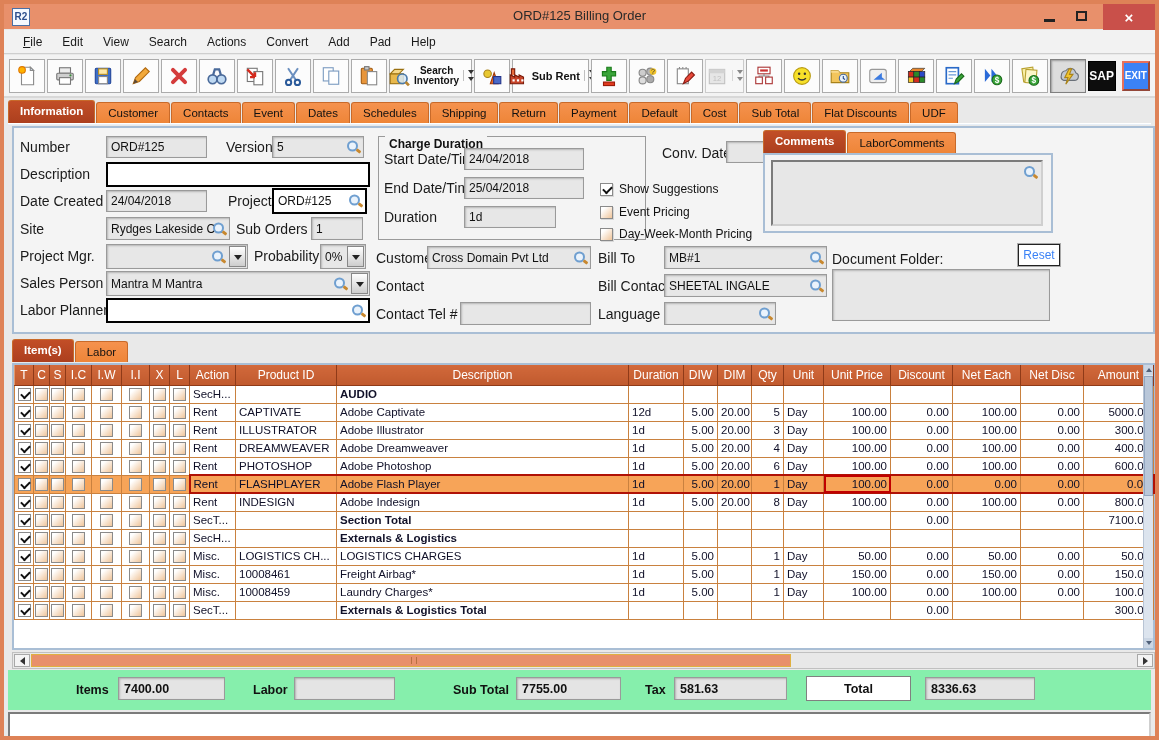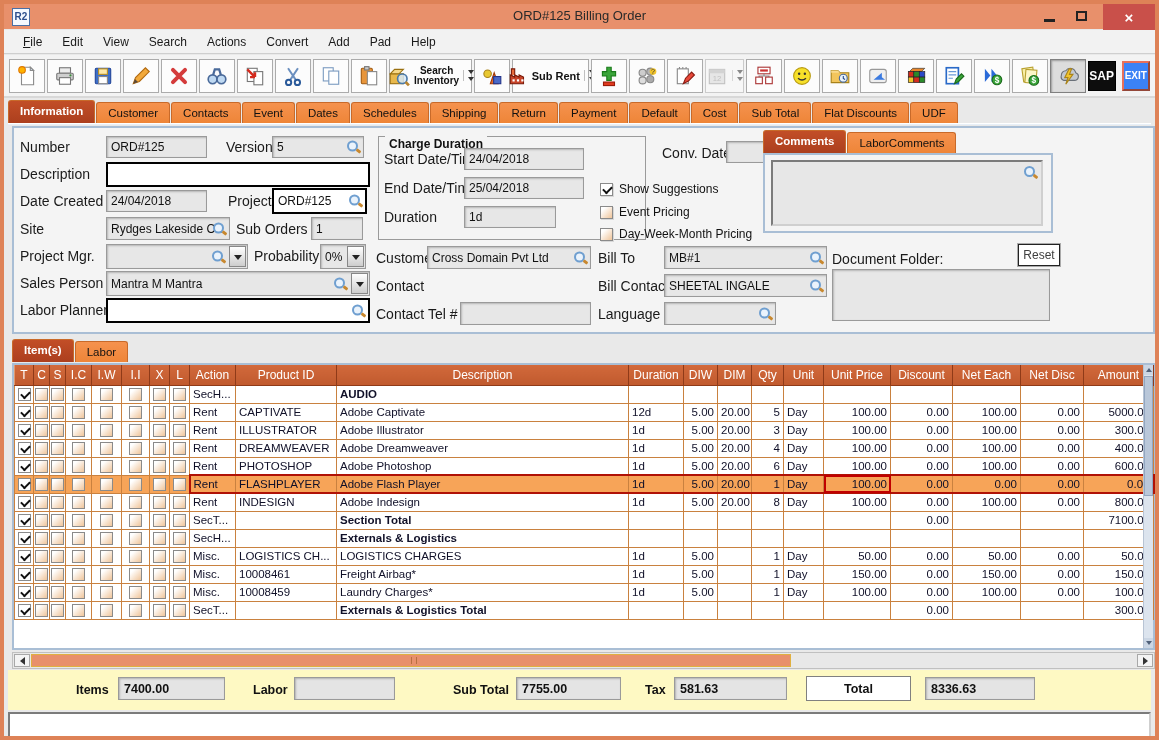--- a/index.html
+++ b/index.html
@@ -66,21 +66,21 @@
     display:inline-block;position:relative;box-shadow:1px 1px 0 #D8D8D8;flex:none;}
   .ck.white{background:#fff;}
   .ck.on::after{content:"";position:absolute;left:2px;top:2px;width:7px;height:4px;
     border-left:2px solid #111;border-bottom:2px solid #111;transform:rotate(-45deg);}
   .optrow{position:absolute;display:flex;align-items:center;gap:6px;font-size:12px;color:#111;}
   
   .ctabbar{position:absolute;left:749px;top:4px;height:21px;display:flex;align-items:flex-end;}
   .cpanel{position:absolute;left:749px;top:25px;width:290px;height:80px;border:2px solid #A9BED5;background:#F4F4F4;}
   .ctext{position:absolute;left:6px;top:5px;width:272px;height:66px;background:#E7E7E7;border:2px inset #cfcfcf;}
   .reset-btn{position:absolute;left:1004px;top:116px;width:42px;height:22px;background:#fff;border:1px solid #222;
-    outline:1px solid #aaa;font-size:12px;display:flex;align-items:center;justify-content:center;color:#404040;}
+    outline:1px solid #aaa;font-size:12px;display:flex;align-items:center;justify-content:center;color:#3b82f6;}
   .docfolder{position:absolute;left:818px;top:141px;width:218px;height:52px;background:#E7E7E7;border:1px solid #9a9a9a;
     box-shadow:inset 1px 1px 2px rgba(0,0,0,.22);}
   
   .itabbar{position:absolute;left:8px;top:335px;height:23px;display:flex;align-items:flex-end;}
   .grid-panel{position:absolute;left:8px;top:359px;width:1143px;height:287px;background:#fff;border:2px solid #A9BED5;}
   table.grid{border-collapse:collapse;table-layout:fixed;width:1139px;}
   .grid th{background:linear-gradient(#D2693B,var(--grid-header,#C05A2E));color:#fff;font-weight:normal;font-size:12px;
     height:20px;border-left:1px solid #E29A6F;border-right:1px solid #8F3A18;border-bottom:1px solid #8F3A18;
     overflow:hidden;white-space:nowrap;padding:0 2px;}
   .grid td{height:18px;border:1px solid #C9813F;font-size:11.5px;color:#101028;overflow:hidden;
@@ -108,21 +108,21 @@
     display:flex;align-items:center;justify-content:center;}
   .hsb .harr.l{left:1px;} .hsb .harr.r{right:1px;}
   .hsb .harr i{width:0;height:0;border:4px solid transparent;}
   .hsb .harr.l i{border-right:5px solid #333;margin-left:-4px;}
   .hsb .harr.r i{border-left:5px solid #333;margin-right:-4px;}
   .hsb .hthumb{position:absolute;left:18px;top:1px;height:13px;width:760px;background:var(--titlebar,#E8906B);
     border:1px solid #E0B040;}
   .hsb .hthumb::after{content:"";position:absolute;left:50%;top:2px;bottom:2px;width:4px;
     border-left:1px solid #B87040;border-right:1px solid #B87040;}
   
-  .totalsbar{position:absolute;left:4px;top:666px;right:4px;height:40px;background:#fef9c3;}
+  .totalsbar{position:absolute;left:4px;top:666px;right:4px;height:40px;background:#86efac;}
   .tlabel{position:absolute;top:13px;font-size:12.5px;font-weight:bold;color:#111;white-space:nowrap;}
   .tfld{position:absolute;top:7px;height:23px;background:#E4E4E4;border:1px solid #9a9a9a;
     box-shadow:inset 1px 1px 2px rgba(0,0,0,.22);font-size:12.5px;font-weight:bold;color:#111;
     display:flex;align-items:center;padding:0 5px;}
   .tbox{position:absolute;top:6px;height:25px;background:#fff;border:1px solid #808080;font-size:12.5px;font-weight:bold;
     color:#111;display:flex;align-items:center;justify-content:center;}
   .statusbar{position:absolute;left:4px;top:708px;right:4px;height:26px;background:#fff;border:2px inset #cfcfcf;}
 </style>
 </head>
 <body>

